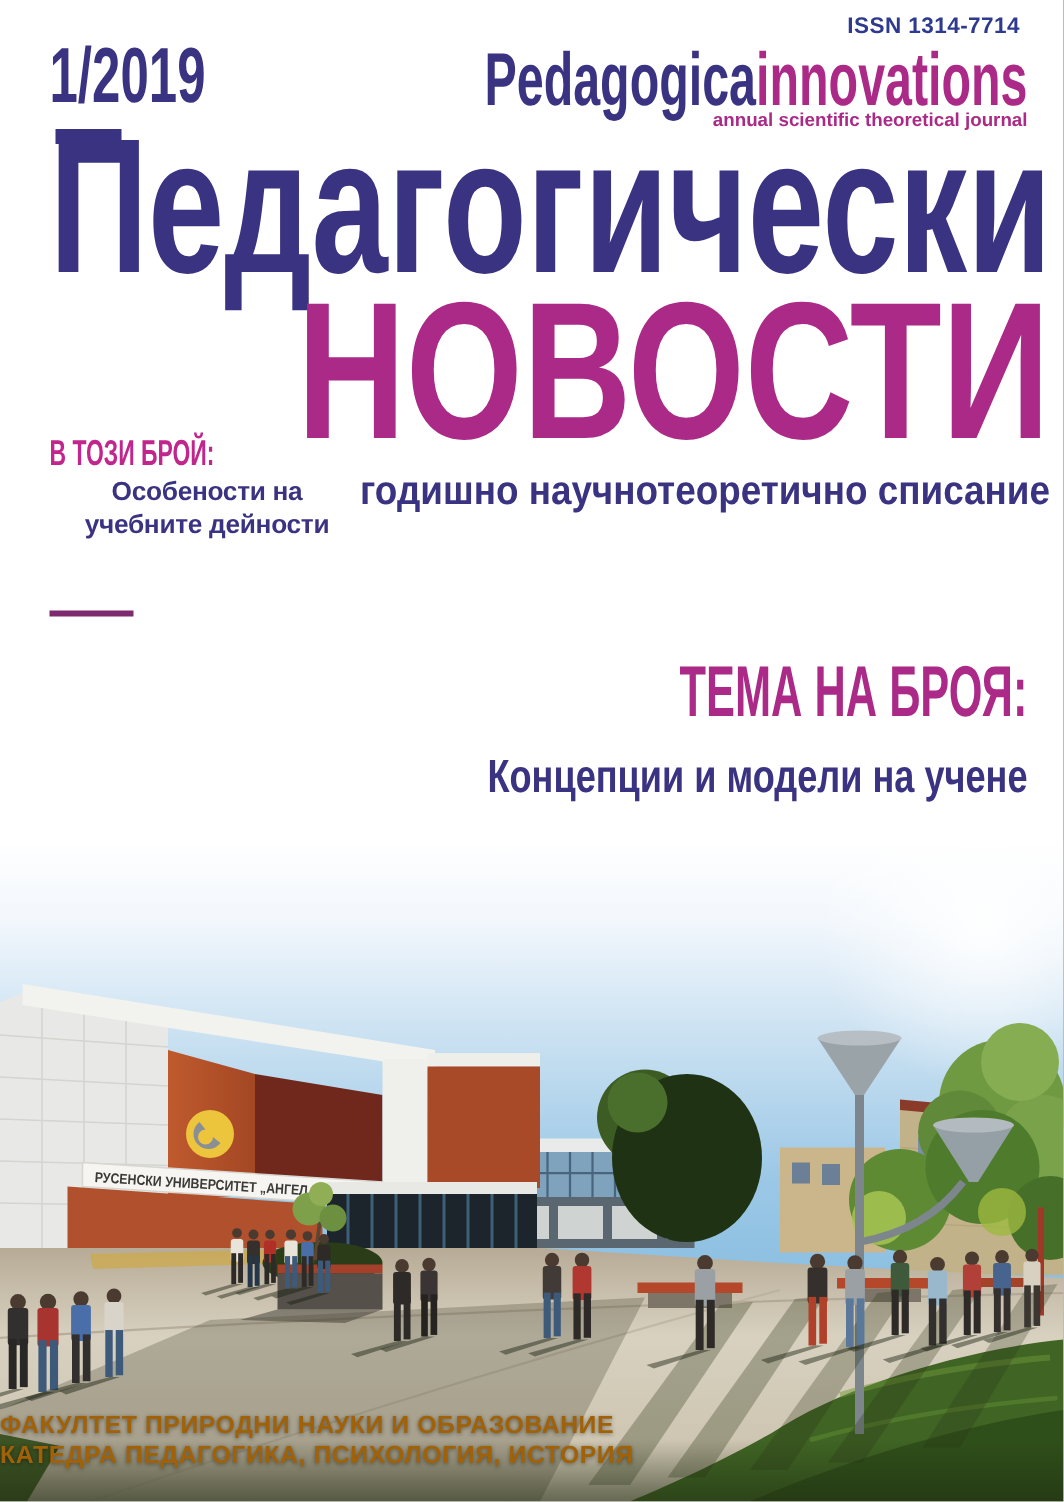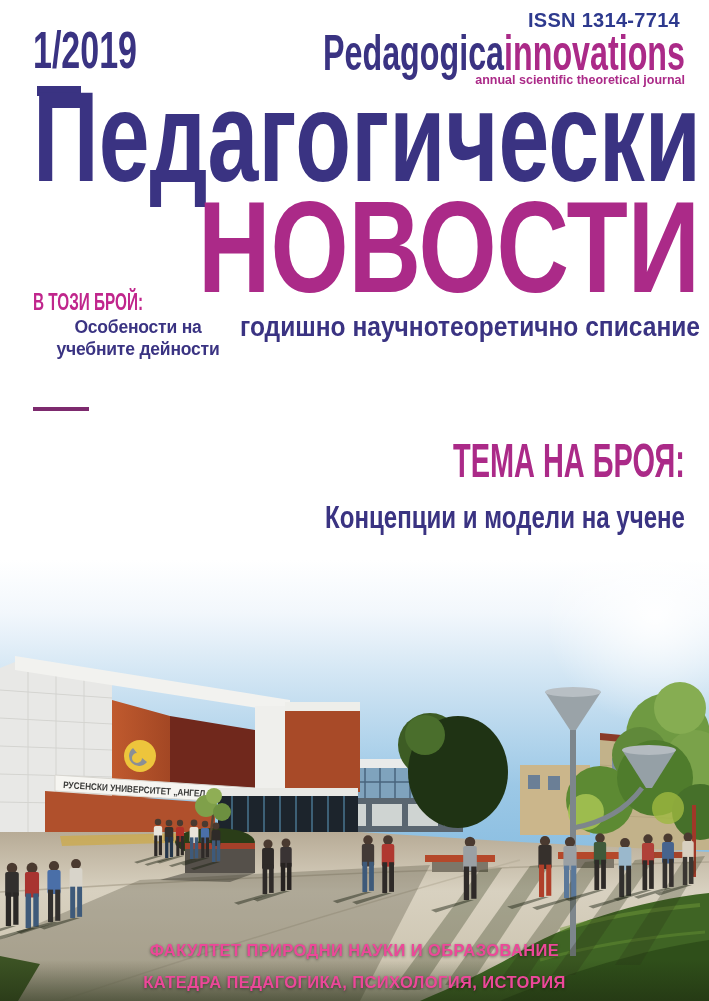--- a/index.html
+++ b/index.html
@@ -1,39 +1,39 @@
 <!DOCTYPE html>
 <html><head>
 <meta charset="utf-8">
 <style>
   html,body{margin:0;padding:0;background:#888;}
   .cover{position:relative;width:709px;height:1001px;background:#ffffff;overflow:hidden;
          font-family:"Liberation Sans",sans-serif;}
   .cover svg{position:absolute;overflow:visible;}
   .cover svg text{font-family:"Liberation Sans",sans-serif;}
-  .issn{position:absolute;top:9px;right:29px;font-size:20px;font-weight:bold;color:#2e3a8e;letter-spacing:.3px;}
+  .issn{position:absolute;top:9px;right:29px;font-size:15px;font-weight:bold;color:#2e3a8e;letter-spacing:.3px;}
   .issue-svg{left:33px;top:28px;width:110px;height:48px;}
   .issue-underline{position:absolute;left:37px;top:86px;width:44px;height:10px;background:#3a3382;}
   .en-masthead{left:315px;top:24px;width:370px;height:64px;}
   .title1{left:30px;top:88px;width:679px;height:125px;}
   .title2{left:195px;top:195px;width:514px;height:108px;}
   .bg-sub{left:0px;top:308px;width:709px;height:36px;}
   .toc-head{left:33px;top:291px;width:115px;height:26px;}
   .toc-item{position:absolute;left:33px;width:210px;color:#3a3382;font-size:17.5px;font-weight:bold;
             line-height:22px;letter-spacing:-0.2px;}
   .toc-item.first{top:316px;text-align:center;}
   .toc-divider{position:absolute;left:33px;top:407px;width:56px;height:4px;background:#7d2a6e;}
   .toc-item.second{top:419px;}
   .theme-head{left:380px;top:436px;width:305px;height:50px;}
   .theme-title{left:325px;top:498px;width:360px;height:36px;}
   .photo-svg{left:0px;top:560px;width:709px;height:441px;}
-  .caption{position:absolute;width:100%;text-align:center;color:#ec4899;font-weight:bold;
+  .caption{position:absolute;width:100%;text-align:left;color:#a16207;font-weight:bold;
            font-size:16.5px;letter-spacing:.4px;text-shadow:0 1px 3px rgba(0,0,0,.45);}
   .caption.c1{top:941px;}
-  .caption.c2{top:961px;margin-top:12px;}
+  .caption.c2{top:961px;}
 </style>
 </head>
 <body>
 
 <div class="cover">
 
   <div class="issn">ISSN 1314-7714</div>
 
   <svg class="issue-svg">
     <text x="0" y="40" font-size="52" font-weight="bold" fill="#3a3382" textLength="104" lengthAdjust="spacingAndGlyphs">1/2019</text>

